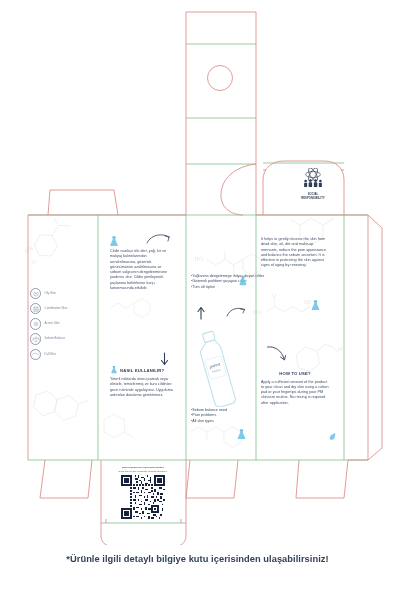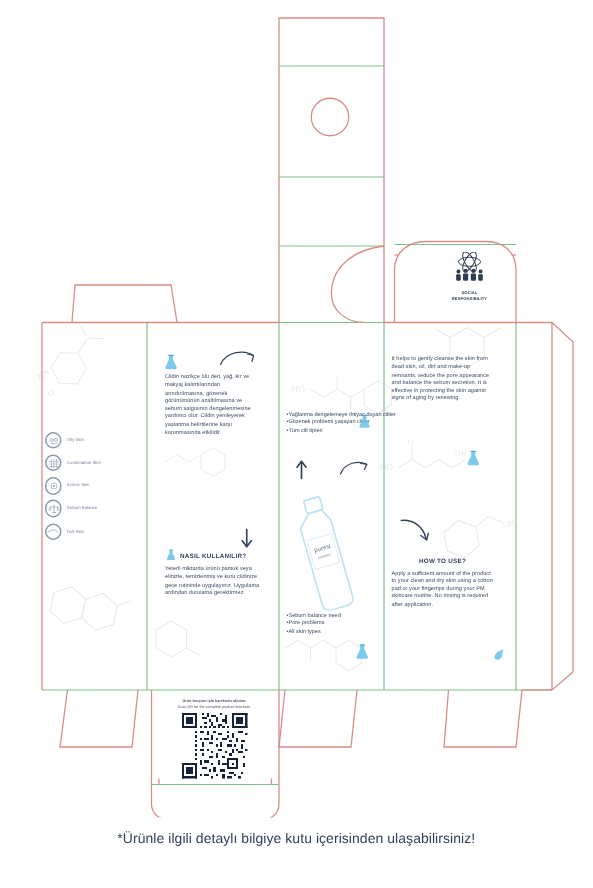--- a/index.html
+++ b/index.html
@@ -51,21 +51,21 @@
   .qr-line{font-size:2.5px;line-height:1.3;color:#4a5468;}
   .qr-line.b{font-weight:bold;}
   #qrimg{width:44px;height:44px;margin:1.5px auto 0;display:block;}
 
   
   #bottle{position:absolute;left:196px;top:325px;width:58px;height:82px;}
 
   
   #caption{
     position:absolute;left:0;top:554px;width:395px;text-align:center;
-    font-size:9.3px;font-weight:normal;color:#33405a;letter-spacing:.005em;
+    font-size:9.3px;font-weight:bold;color:#33405a;letter-spacing:.005em;
   }
 
   .ttl-row{display:flex;align-items:center;gap:2px;}
 </style>
 </head>
 <body>
 
 <div id="stage">
 
   <svg id="dieline" viewBox="0 0 395 545">

